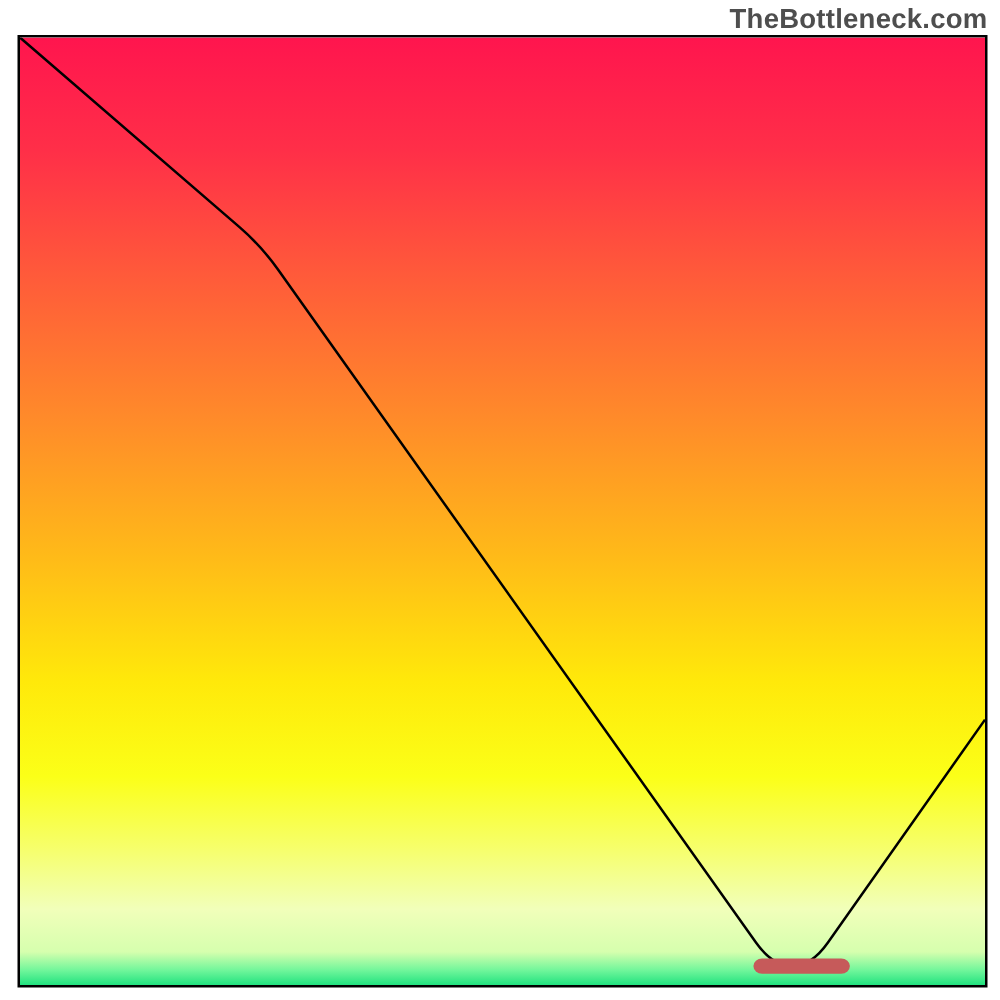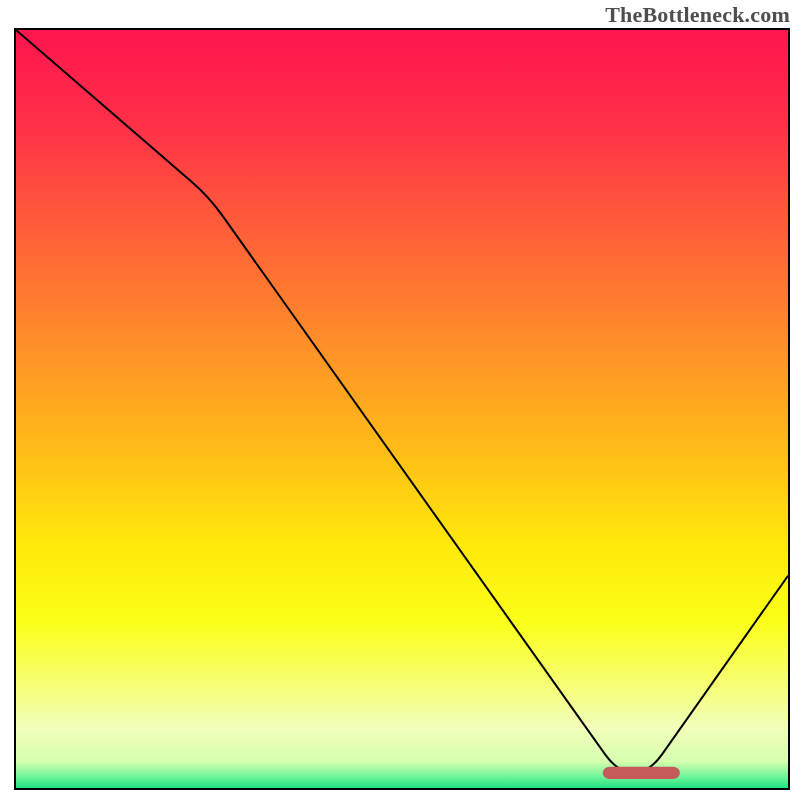--- a/index.html
+++ b/index.html
@@ -8,21 +8,20 @@
     width: 800px;
     height: 800px;
     overflow: hidden;
     background: #ffffff;
     font-family: Arial, Helvetica, sans-serif;
   }
   .stage {
     position: relative;
     width: 800px;
     height: 800px;
-    font-family: Liberation Serif, serif;
   }
   .watermark {
     position: absolute;
     top: 2px;
     right: 10px;
     font-size: 22px;
     font-weight: 600;
     color: #4e4e4e;
     letter-spacing: 0.2px;
     user-select: none;

